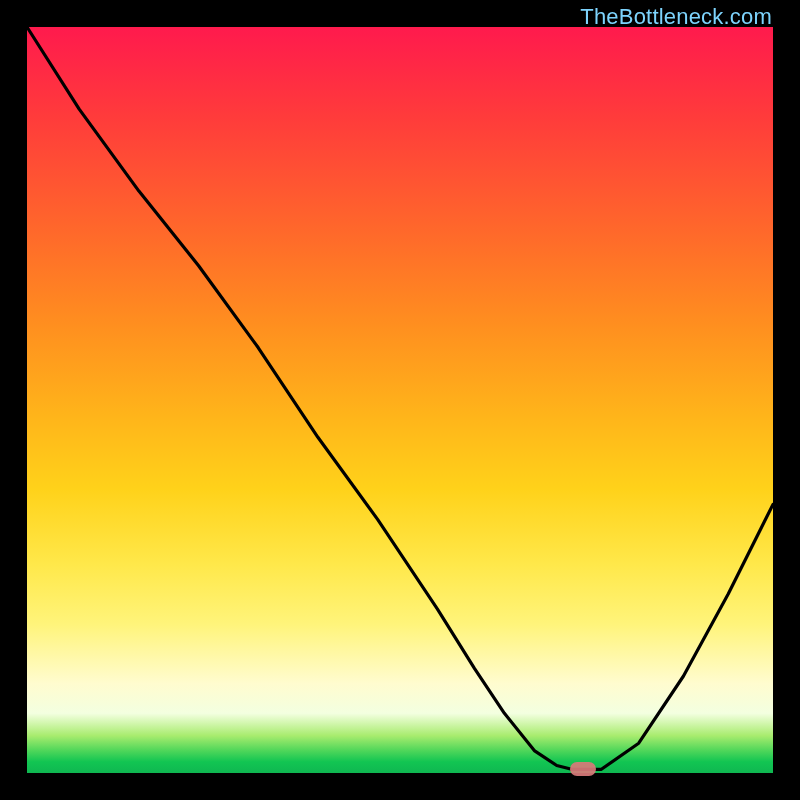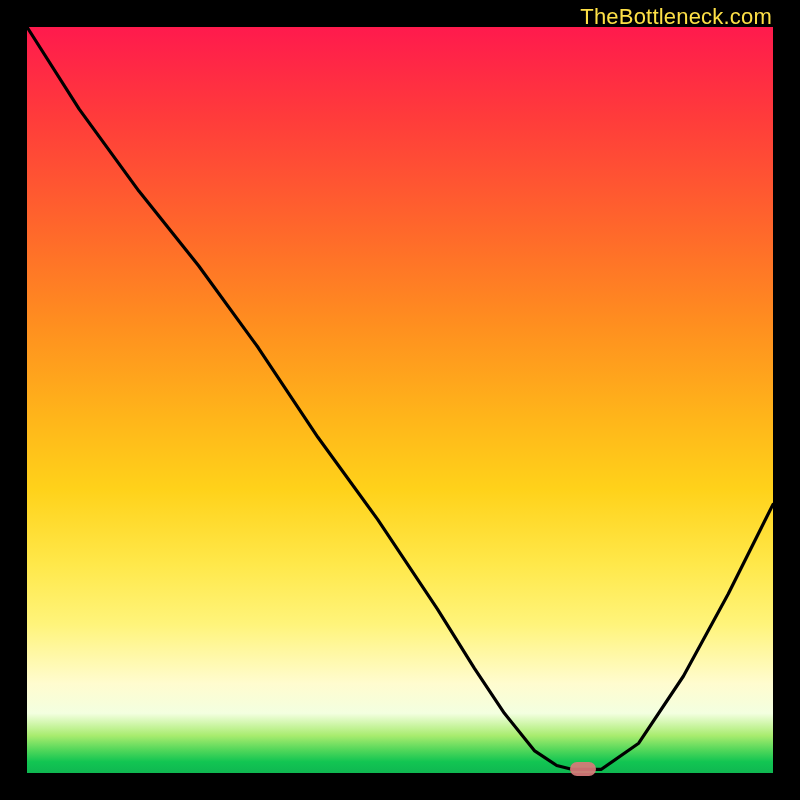--- a/index.html
+++ b/index.html
@@ -41,21 +41,21 @@
       #a8ec6e 95%,
       #4fd65a 97%,
       #12c552 98.5%,
       #0fb751 100%
     );
   }
   .watermark {
     position: absolute;
     top: 4px;
     right: 28px;
-    color: #fde047;
+    color: #7dd3fc;
     font-size: 22px;
     letter-spacing: 0.2px;
     user-select: none;
   }
   svg.curve {
     position: absolute;
     left: 27px;
     top: 27px;
     width: 746px;
     height: 746px;

